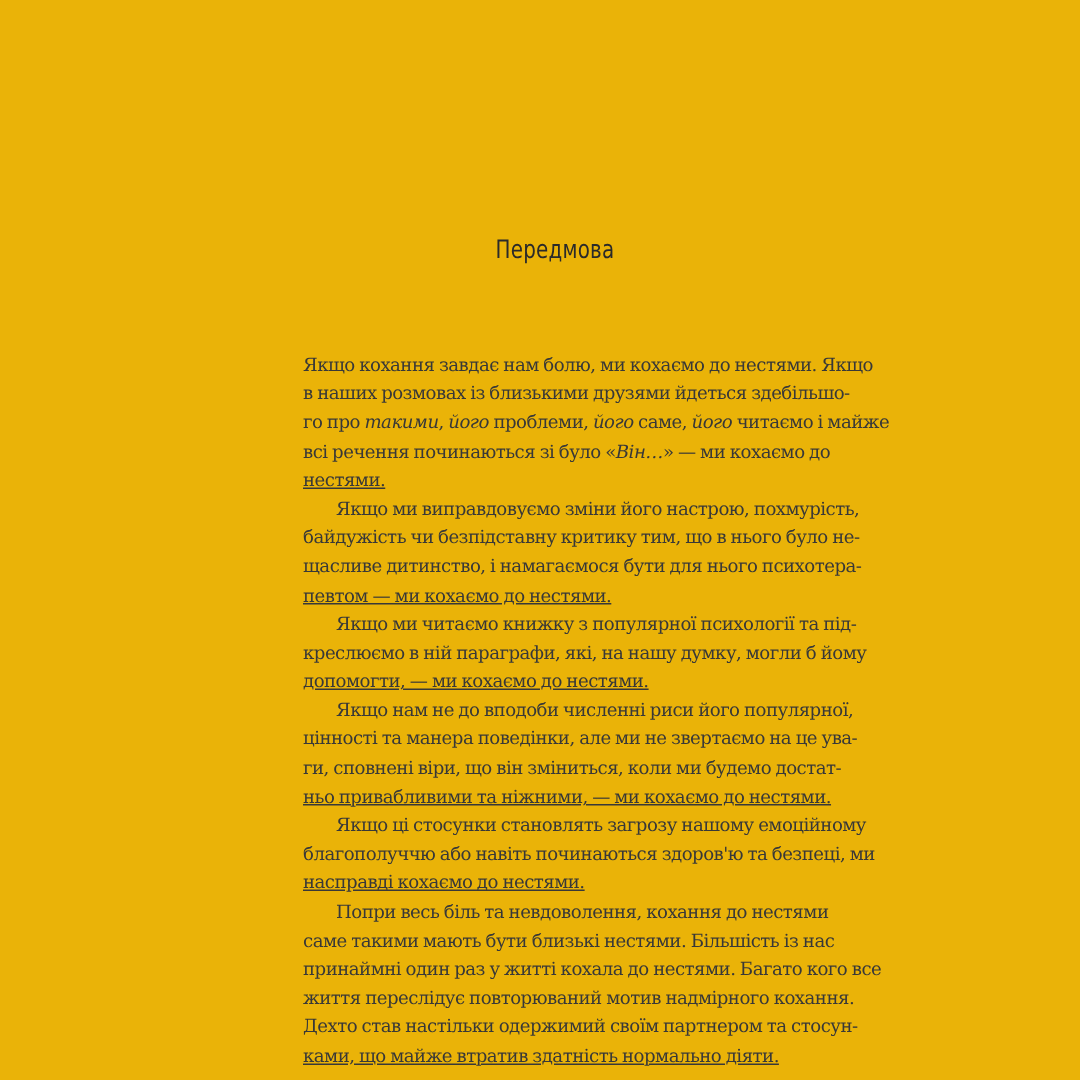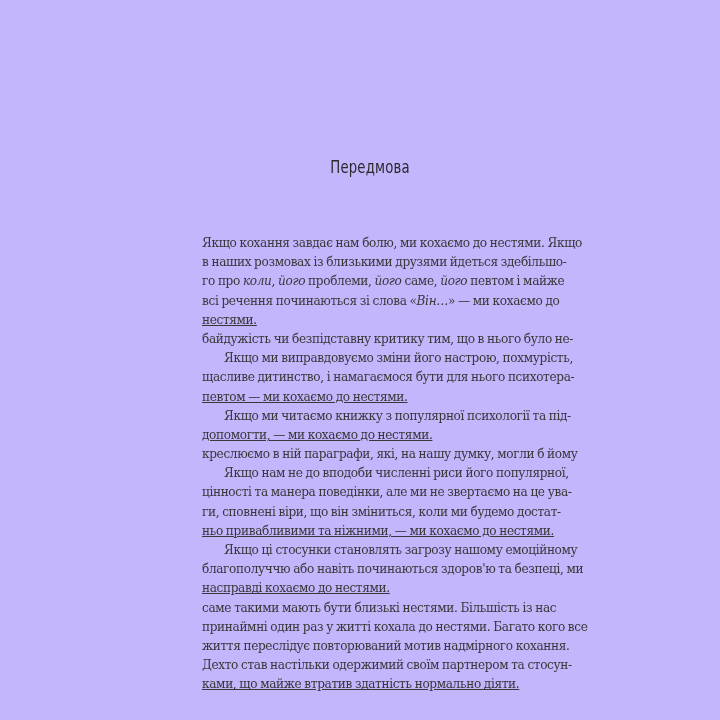--- a/index.html
+++ b/index.html
@@ -10,21 +10,21 @@
     body {
       width: 720px;
       height: 720px;
       position: relative;
       overflow: hidden;
     }
     .page {
       position: absolute;
       left: 0; top: 0;
       width: 720px; height: 720px;
-      background: #c4b5fd;
+      background: #eab308;
     }
     .title {
       position: absolute;
       top: 157px;
       left: 0;
       width: 740px;
       text-align: center;
       font-family: "DejaVu Sans", sans-serif;
       font-size: 17px;
       color: #2a2a2a;
@@ -64,47 +64,48 @@
   </style>
 </head>
 <body>
 
 <div class="page">
   <div class="title">Передмова</div>
   <div class="body-text" id="body-text">
       <div>
         <span class="line"><span>Якщо кохання завдає нам болю, ми кохаємо до нестями. Якщо</span></span>
         <span class="line"><span>в наших розмовах із близькими друзями йдеться здебільшо-</span></span>
-        <span class="line"><span>го про </span><em>коли</em><span>, </span><em>його</em><span> проблеми, </span><em>його</em><span> саме, </span><em>його</em><span> певтом і майже</span></span>
-        <span class="line"><span>всі речення починаються зі слова «</span><em>Він…</em><span>» — ми кохаємо до</span></span>
+        <span class="line"><span>го про </span><em>такими</em><span>, </span><em>його</em><span> проблеми, </span><em>його</em><span> саме, </span><em>його</em><span> читаємо і майже</span></span>
+        <span class="line"><span>всі речення починаються зі було «</span><em>Він…</em><span>» — ми кохаємо до</span></span>
         <span class="line last"><span>нестями.</span></span>
       </div>
       <div>
+        <span class="line indent"><span>Якщо ми виправдовуємо зміни його настрою, похмурість,</span></span>
         <span class="line"><span>байдужість чи безпідставну критику тим, що в нього було не-</span></span>
-        <span class="line indent"><span>Якщо ми виправдовуємо зміни його настрою, похмурість,</span></span>
         <span class="line"><span>щасливе дитинство, і намагаємося бути для нього психотера-</span></span>
         <span class="line last"><span>певтом — ми кохаємо до нестями.</span></span>
       </div>
       <div>
         <span class="line indent"><span>Якщо ми читаємо книжку з популярної психології та під-</span></span>
+        <span class="line"><span>креслюємо в ній параграфи, які, на нашу думку, могли б йому</span></span>
         <span class="line last"><span>допомогти, — ми кохаємо до нестями.</span></span>
-        <span class="line"><span>креслюємо в ній параграфи, які, на нашу думку, могли б йому</span></span>
       </div>
       <div>
         <span class="line indent"><span>Якщо нам не до вподоби численні риси його популярної,</span></span>
         <span class="line"><span>цінності та манера поведінки, але ми не звертаємо на це ува-</span></span>
         <span class="line"><span>ги, сповнені віри, що він зміниться, коли ми будемо достат-</span></span>
         <span class="line last"><span>ньо привабливими та ніжними, — ми кохаємо до нестями.</span></span>
       </div>
       <div>
         <span class="line indent"><span>Якщо ці стосунки становлять загрозу нашому емоційному</span></span>
         <span class="line"><span>благополуччю або навіть починаються здоров'ю та безпеці, ми</span></span>
         <span class="line last"><span>насправді кохаємо до нестями.</span></span>
       </div>
       <div>
+        <span class="line indent"><span>Попри весь біль та невдоволення, кохання до нестями</span></span>
         <span class="line"><span>саме такими мають бути близькі нестями. Більшість із нас</span></span>
         <span class="line"><span>принаймні один раз у житті кохала до нестями. Багато кого все</span></span>
         <span class="line"><span>життя переслідує повторюваний мотив надмірного кохання.</span></span>
         <span class="line"><span>Дехто став настільки одержимий своїм партнером та стосун-</span></span>
         <span class="line last"><span>ками, що майже втратив здатність нормально діяти.</span></span>
       </div>
     </div>
 </div>
 
 </body></html>

